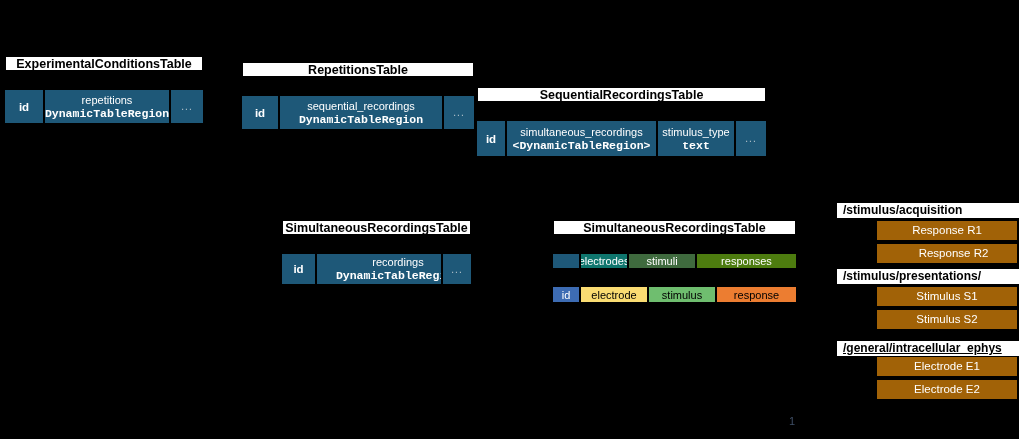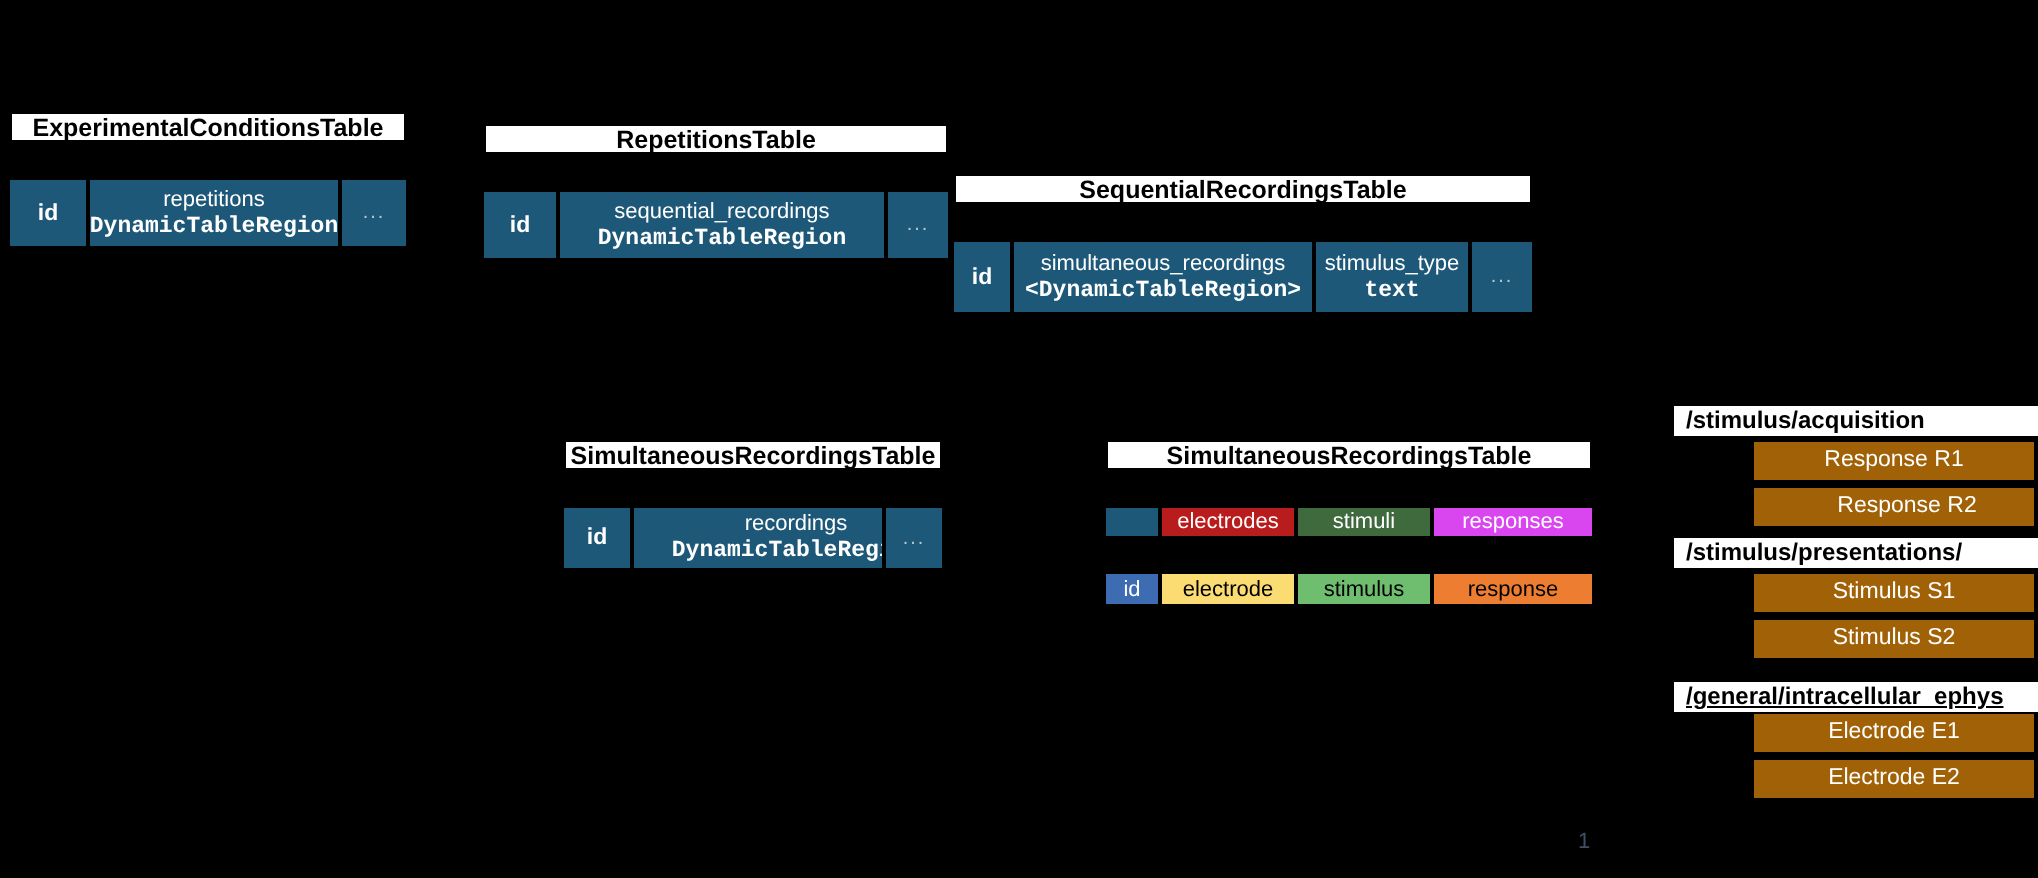--- a/index.html
+++ b/index.html
@@ -109,23 +109,23 @@
       <div class="ftype">DynamicTableRegion</div>
     </div>
     <div class="cell dots" style="width:28px;">...</div>
   </div>
 </div>
 
 <div class="tbl" style="left:553px; top:220px; width:243px;">
   <div class="tbl-title">SimultaneousRecordingsTable</div>
   <div class="tbl-row" style="height:14px;">
     <div class="cell" style="width:26px;"></div>
-    <div class="cell icell dark" style="width: 66px; background-color: #b91c1c;">electrodes</div>
+    <div class="cell icell dark" style="width: 46px; background-color: #0f766e;">electrodes</div>
     <div class="cell icell dark" style="width: 66px; background-color: rgb(63, 106, 62);">stimuli</div>
-    <div class="cell icell dark" style="flex: 1 1 0%; background-color: #d946ef;">responses</div>
+    <div class="cell icell dark" style="flex: 1 1 0%; background-color: #4d7c0f;">responses</div>
   </div>
   <div class="tbl-row" style="height:15px;">
     <div class="cell icell dark" style="width: 26px; background-color: rgb(61, 108, 179);">id</div>
     <div class="cell icell light" style="width: 66px; background-color: rgb(250, 220, 114);">electrode</div>
     <div class="cell icell light" style="width: 66px; background-color: rgb(111, 190, 111);">stimulus</div>
     <div class="cell icell light" style="flex: 1 1 0%; background-color: rgb(236, 125, 49);">response</div>
   </div>
 </div>
 
 <div class="grp-label" style="left:837px; top:203px; width:182px;">/stimulus/acquisition</div>

